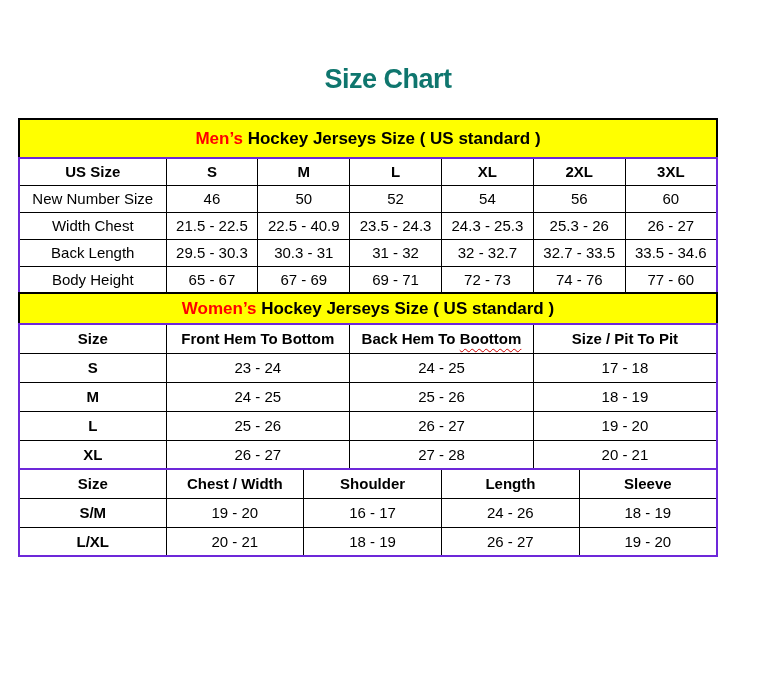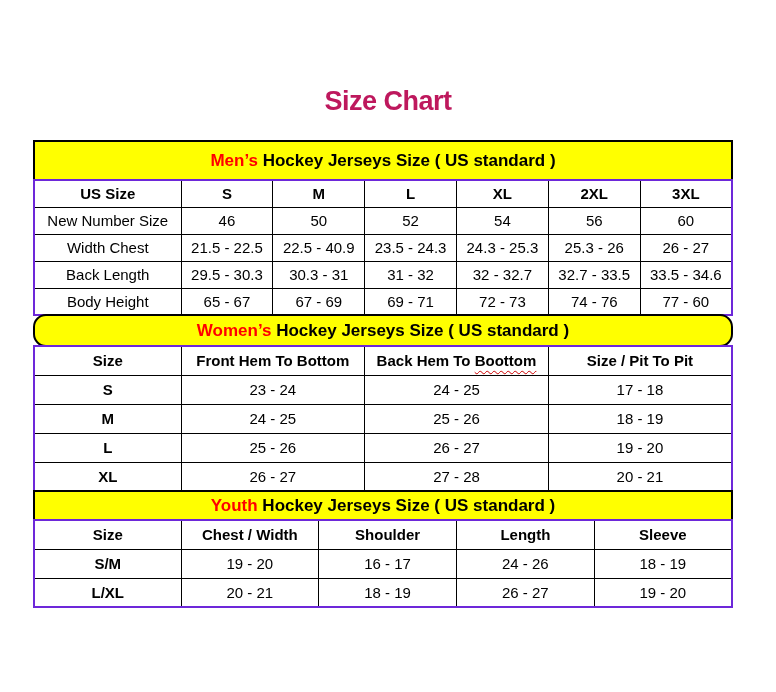--- a/index.html
+++ b/index.html
@@ -5,42 +5,42 @@
   * { box-sizing: border-box; }
   html, body {
     margin: 0; padding: 0;
     width: 776px; height: 692px;
     background: #ffffff;
     font-family: "Liberation Sans", sans-serif;
     color: #000000;
   }
   .page-title {
     margin: 0;
-    padding-top: 84px;
+    padding-top: 62px;
     text-align: center;
-    color: #be185d;
+    color: #0f766e;
     font-size: 27px;
     line-height: 34px;
     font-weight: bold;
     letter-spacing: -0.5px;
   }
   .chart-wrap {
     width: 700px;
-    margin: 22px 0 0 33px;
+    margin: 22px 0 0 18px;
   }
   .banner {
     background: #FFFF00;
     border: 2px solid #000000;
     text-align: center;
     font-weight: bold;
     font-size: 17px;
     line-height: 21px;
   }
   .banner-men   { padding: 8px 0; }
-  .banner-women { padding: 4px 0; margin-top: -2px; border-radius: 13px; }
+  .banner-women { padding: 4px 0; margin-top: -2px; }
   .banner-youth { padding: 3px 0; margin-top: -2px; }
   .hl { color: #FF0000; }
   table.size-table {
     width: 100%;
     border-collapse: collapse;
     table-layout: fixed;
     margin-top: -2px;
     border: 2px solid #6d28d9;
   }
   table.size-table th,
@@ -172,21 +172,20 @@
       </tr>
       <tr>
         <td class="row-size">XL</td>
         <td>26 - 27</td>
         <td>27 - 28</td>
         <td>20 - 21</td>
       </tr>
     </tbody>
   </table>
 
-  <div class="banner banner-youth"><span class="hl">Youth</span><span> Hockey Jerseys Size ( US standard )</span></div>
 
   <table class="size-table youth">
     <colgroup>
         <col class="col-first">
         <col>
         <col>
         <col>
         <col>
       </colgroup>
     <tbody>

